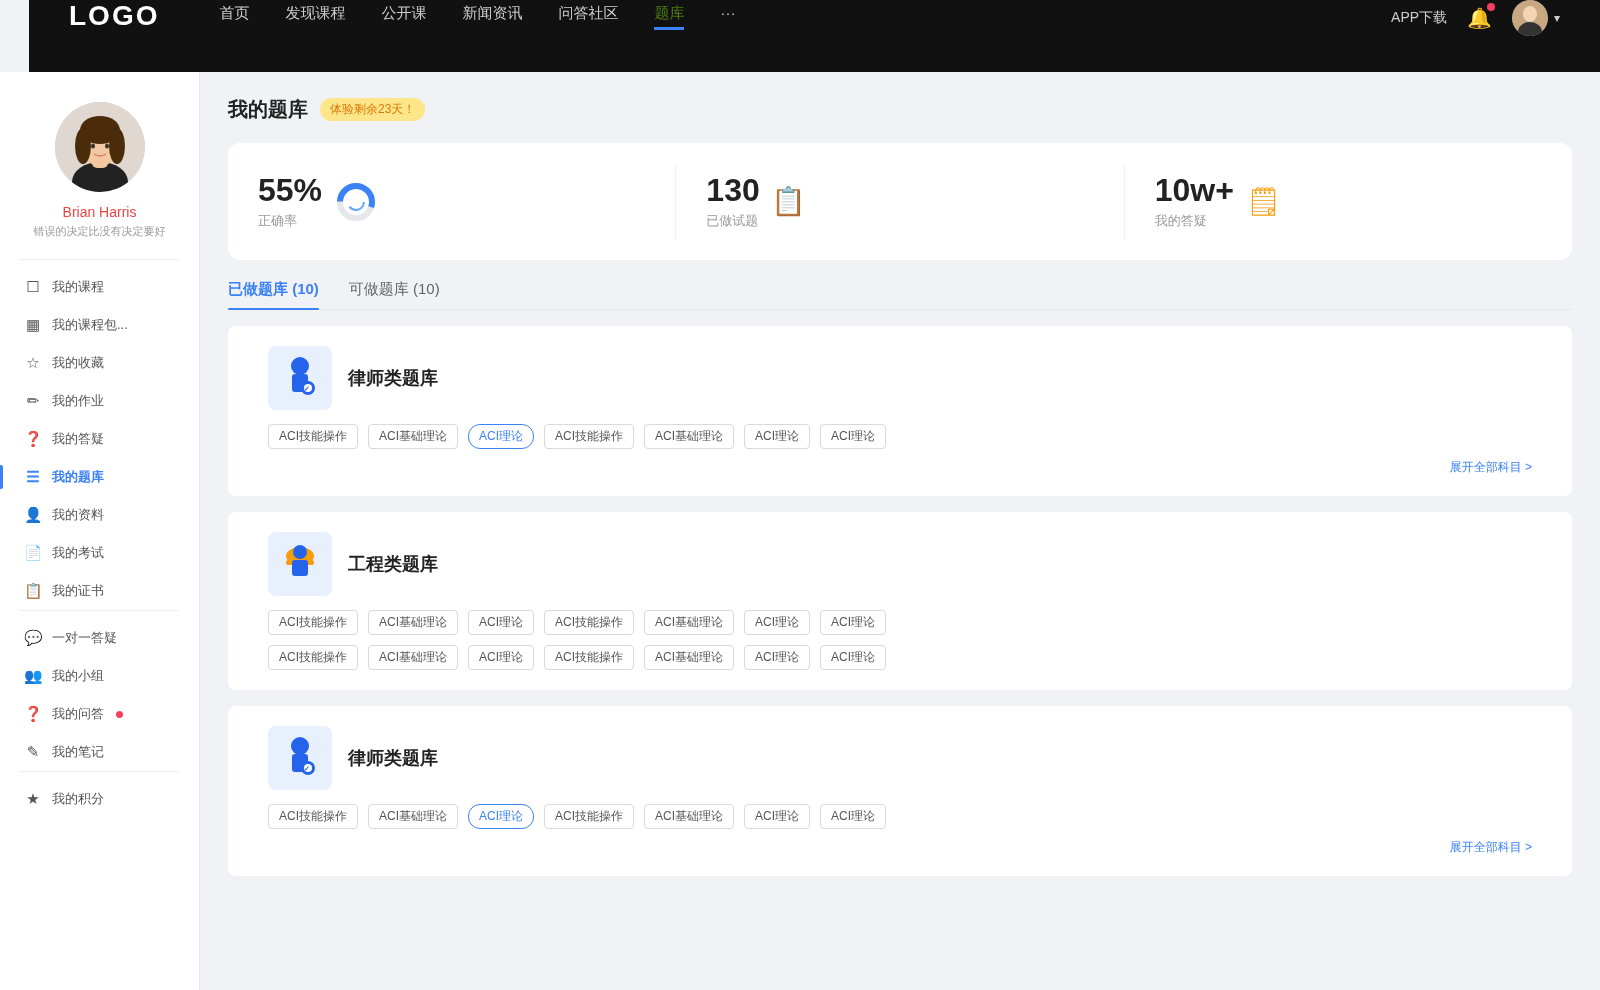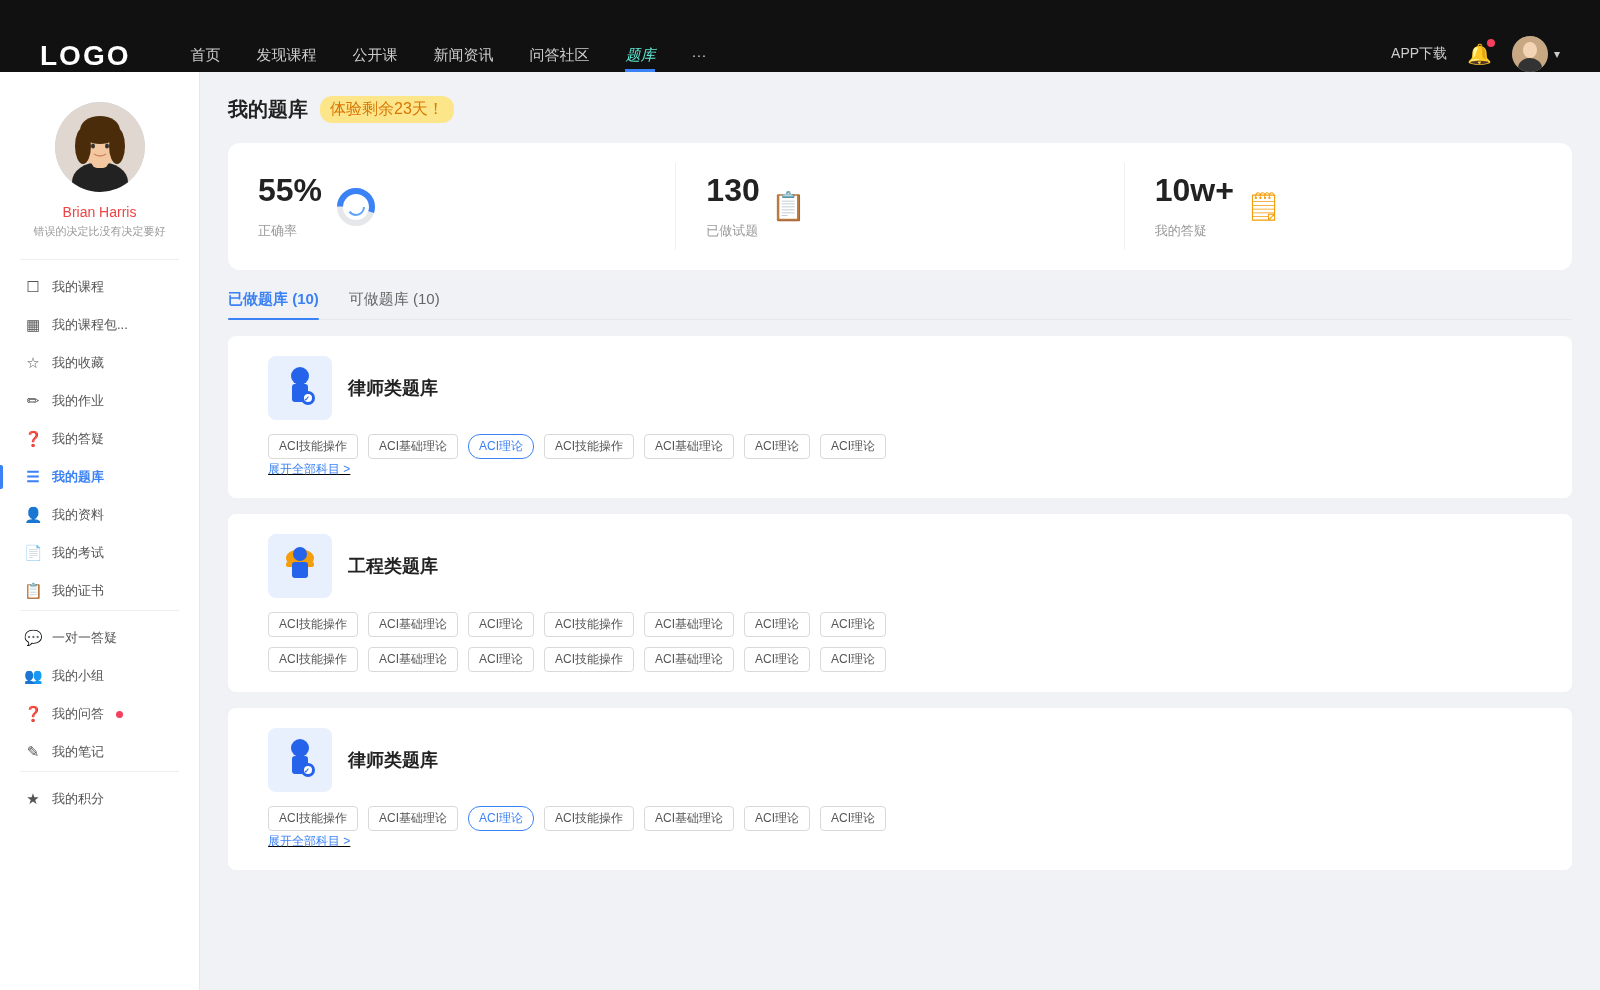--- a/index.html
+++ b/index.html
@@ -3,25 +3,26 @@
   <meta charset="utf-8">
   <style>
     * { box-sizing: border-box; margin: 0; padding: 0; }
     body { font-family: 'PingFang SC', 'Microsoft YaHei', sans-serif; background: #f0f2f5; min-height: 990px; }
 
     
     .navbar {
       background: #111;
       height: 72px;
       display: flex;
-      align-items: flex-end;
+      align-items: flex-start;
       padding: 0 40px;
       position: sticky;
       top: 0;
       z-index: 100;
+      margin-left: 29px;
     }
     .nav-logo {
       color: #fff;
       font-size: 28px;
       font-weight: bold;
       letter-spacing: 2px;
       margin-right: 60px;
     }
     .nav-links {
       display: flex;
@@ -29,23 +30,22 @@
       flex: 1;
     }
     .nav-link {
       color: #ccc;
       font-size: 15px;
       cursor: pointer;
       padding: 4px 0;
       position: relative;
     }
     .nav-link.active {
-      color: #5eead4;
+      color: #4d7c0f;
       border-bottom: 3px solid #3b82f6;
-      font-style: italic;
     }
     .nav-right {
       display: flex;
       align-items: center;
       gap: 20px;
     }
     .nav-app-download {
       color: #ccc;
       font-size: 14px;
       cursor: pointer;
@@ -181,21 +181,21 @@
       margin-bottom: 20px;
     }
     .page-title {
       font-size: 20px;
       font-weight: 600;
       color: #222;
     }
     .trial-badge {
       background: #fde68a;
       color: #d97706;
-      font-size: 16px;
+      font-size: 12px;
       padding: 3px 10px;
       border-radius: 12px;
     }
 
     
     .stats-row {
       background: #fff;
       border-radius: 12px;
       display: flex;
       padding: 20px 0;
@@ -213,21 +213,21 @@
     .stat-text {}
     .stat-value {
       font-size: 32px;
       font-weight: 700;
       color: #222;
       line-height: 1.1;
     }
     .stat-label {
       font-size: 13px;
       color: #999;
-      margin-top: 14px;
+      margin-top: 4px;
     }
 
     
     .tabs-row {
       display: flex;
       gap: 30px;
       margin-bottom: 16px;
       border-bottom: 1px solid #e8e8e8;
       padding-bottom: 0;
     }
@@ -294,21 +294,22 @@
       border-radius: 4px;
       padding: 3px 10px;
       cursor: pointer;
     }
     .qbank-tag.active-tag {
       color: #3b82f6;
       border-color: #3b82f6;
       border-radius: 12px;
     }
     .qbank-footer {
-      text-decoration: underline;
+      text-align: right;
+      margin-top: 8px;
     }
     .expand-link {
       font-size: 12px;
       color: #3b82f6;
       cursor: pointer;
     }
 
     
     .donut-wrap {
       display: inline-block;

